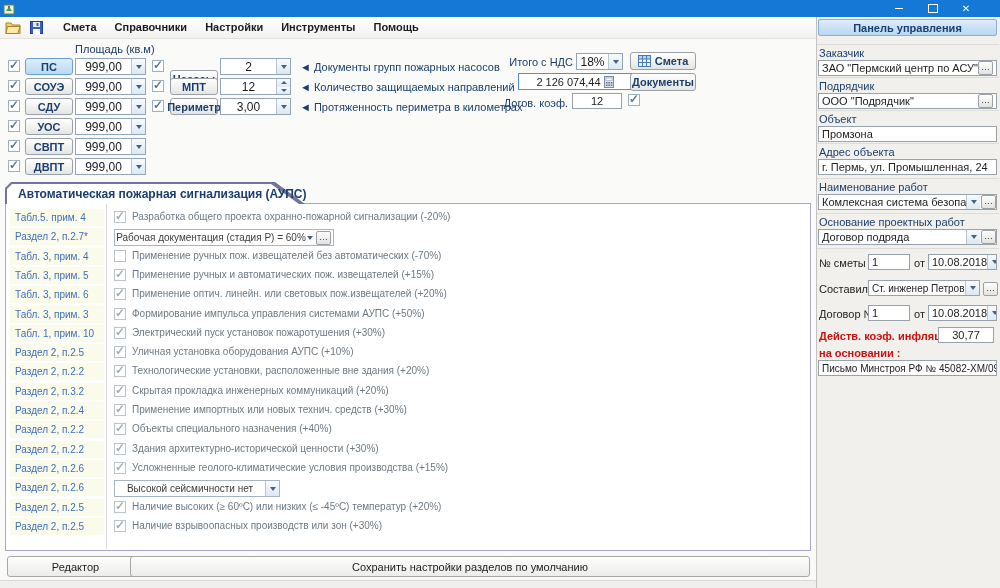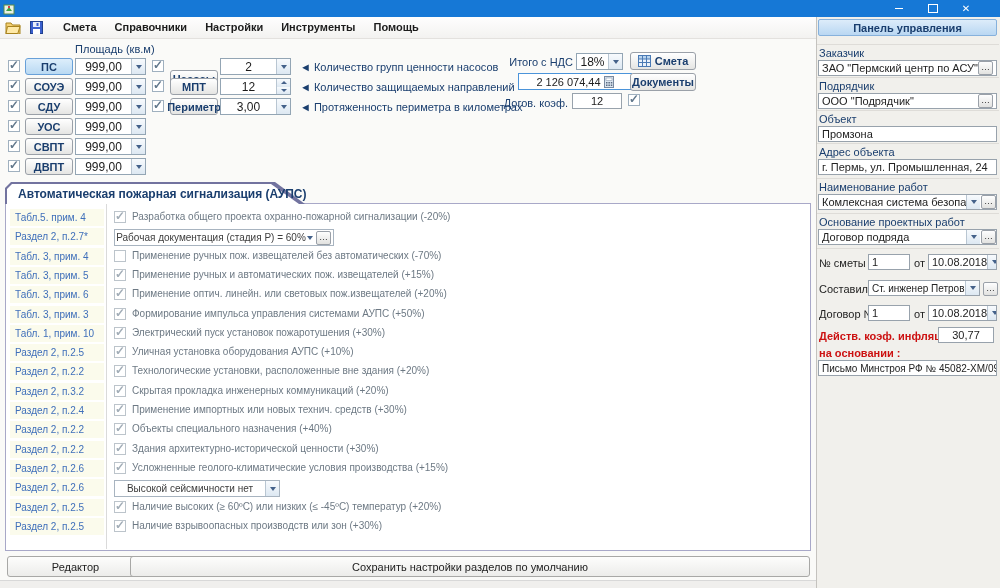--- a/index.html
+++ b/index.html
@@ -180,21 +180,21 @@
   </div>
 
 <span class="cb on" style="left:152px;top:60px"></span>
 <div class="btn" style="left:170px;top:70px;width:48px;height:17px">Насосы</div>
 <div class="dd" style="left:220px;top:58px;width:71px;height:17px">
     <span class="val">2</span>
     <span class="dbtn">
       <i class="tri"></i>
     </span>
   </div>
-<div class="lbl" style="left:300px;top:61px">◄ Количество групп ценности насосов</div>
+<div class="lbl" style="left:300px;top:61px">◄ Документы групп пожарных насосов</div>
 
 <span class="cb on" style="left:152px;top:80px"></span>
 <div class="btn" style="left:170px;top:78px;width:48px;height:17px">МПТ</div>
 <div class="dd" style="left:220px;top:78px;width:71px;height:17px">
     <span class="val">12</span>
     <span class="spin">
       <span>
         <i class="tri-u"></i>
       </span>
       <span>

